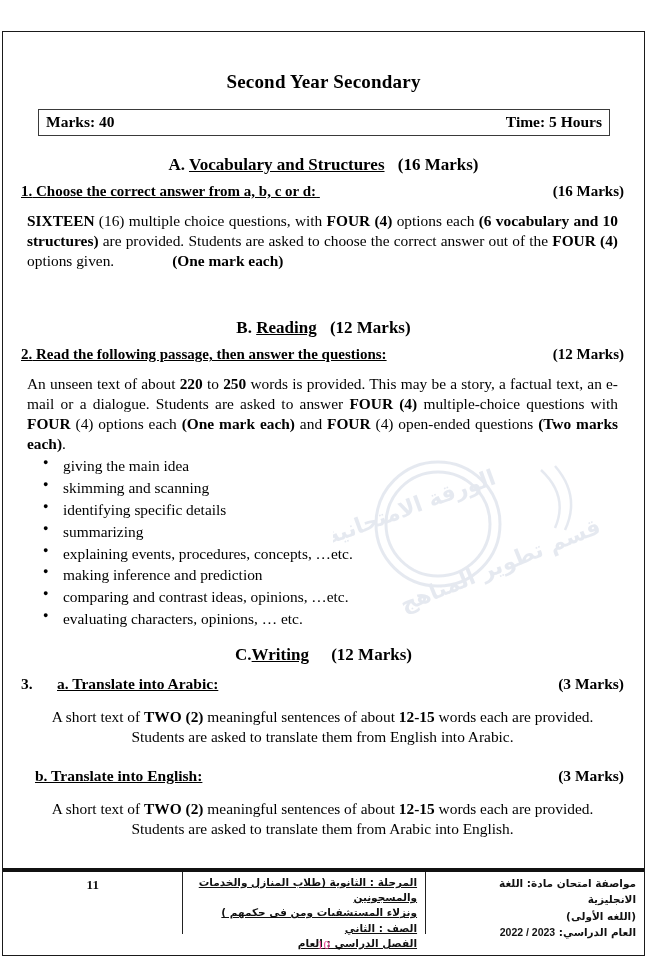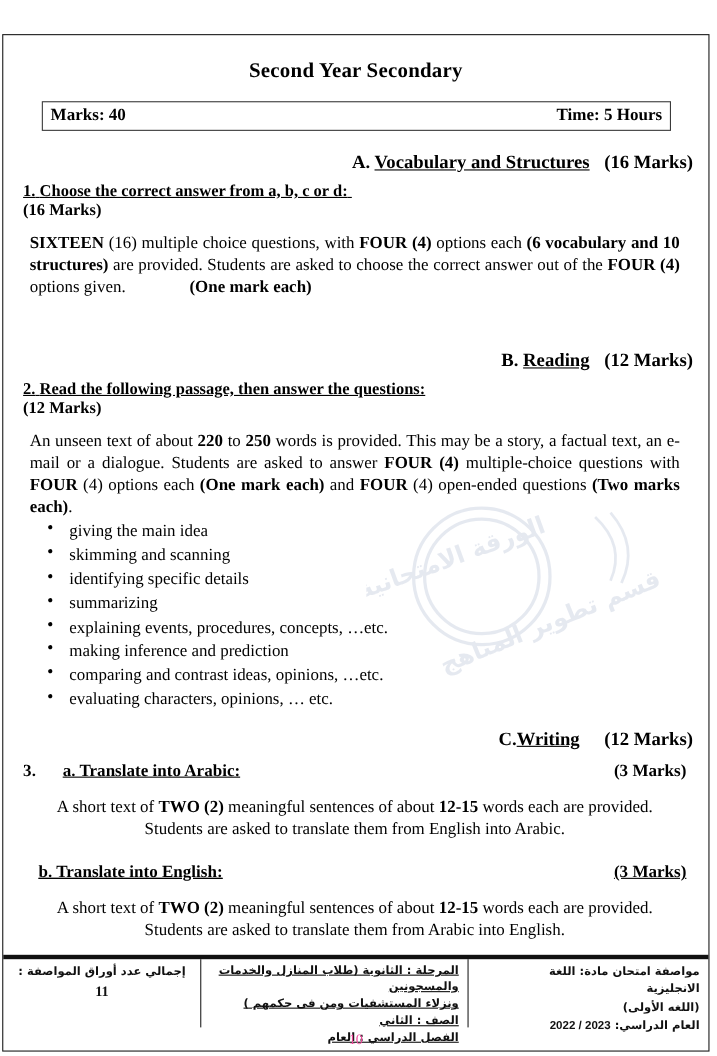--- a/index.html
+++ b/index.html
@@ -23,21 +23,21 @@
     top: 31px;
     width: 643px;
     height: 925px;
     border: 1px solid #1a1a1a;
     box-sizing: border-box;
     background: #ffffff;
   }
 
   .content {
     position: absolute;
-    left: 0; top: 0; right: 0;
+    left: 0; top: 17px; right: 0;
     padding: 0 14px;
     box-sizing: border-box;
   }
 
   
   .watermark {
     position: absolute;
     left: 330px;
     top: 420px;
     width: 270px;
@@ -65,38 +65,37 @@
     padding: 3px 7px 4px 7px;
     display: flex;
     justify-content: space-between;
     align-items: baseline;
     font-weight: bold;
     font-size: 15.5px;
   }
 
   
   .section-head {
-    text-align: right;
+    text-align: center;
     font-weight: bold;
     font-size: 17px;
     margin: 18px 0 0 0;
     line-height: 1.3;
   }
   .section-head .u { text-decoration: underline; }
   .section-head .marks { margin-left: 9px; }
 
   .q-line {
     display: flex;
     justify-content: space-between;
     align-items: baseline;
     font-weight: bold;
     font-size: 15px;
     margin: 7px 0 0 0;
     padding: 0 6px 0 4px;
-    flex-direction: column;
   }
   .q-line .q-text { text-decoration: underline; }
   .q-line .q-num { text-decoration: none; }
   .q-line .q-marks { text-decoration: none; white-space: nowrap; }
 
   
   .para {
     font-size: 15.4px;
     line-height: 1.30;
     text-align: justify;
@@ -146,21 +145,21 @@
     display: flex;
     align-items: baseline;
     font-weight: bold;
     font-size: 15.5px;
     margin-top: 9px;
     padding: 0 6px 0 4px;
   }
   .sub-line .num { width: 36px; flex: none; }
   .sub-line .lbl { text-decoration: underline; }
   .sub-line .mk { margin-left: auto; }
-  .sub-line.indent-b { padding-left: 18px; text-decoration: underline; }
+  .sub-line.indent-b { padding-left: 18px; }
 
   
   .footer-rule {
     position: absolute;
     left: 0;
     right: 0;
     top: 836px;
     height: 4px;
     background: #111111;
   }
@@ -320,21 +319,20 @@
     </div>
 
     <div class="fcol c2">
       <span class="f-row tight">المرحلة :    الثانوية (طلاب المنازل والخدمات والمسجونين</span>
       <span class="f-row tight">ونزلاء المستشفيات ومن فى حكمهم )</span>
       <span class="f-row tight">الصف : الثاني</span>
       <span class="f-row tight">الفصل الدراسي :  العام</span>
     </div>
 
     <div class="fcol c3">
-      <span class="lbl">إجمالي عدد أوراق المواصفة :</span>
       <span class="val">11</span>
     </div>
 
   </div>
 
   <div class="page-number">10</div>
 
 </div>
 
 </body></html>

